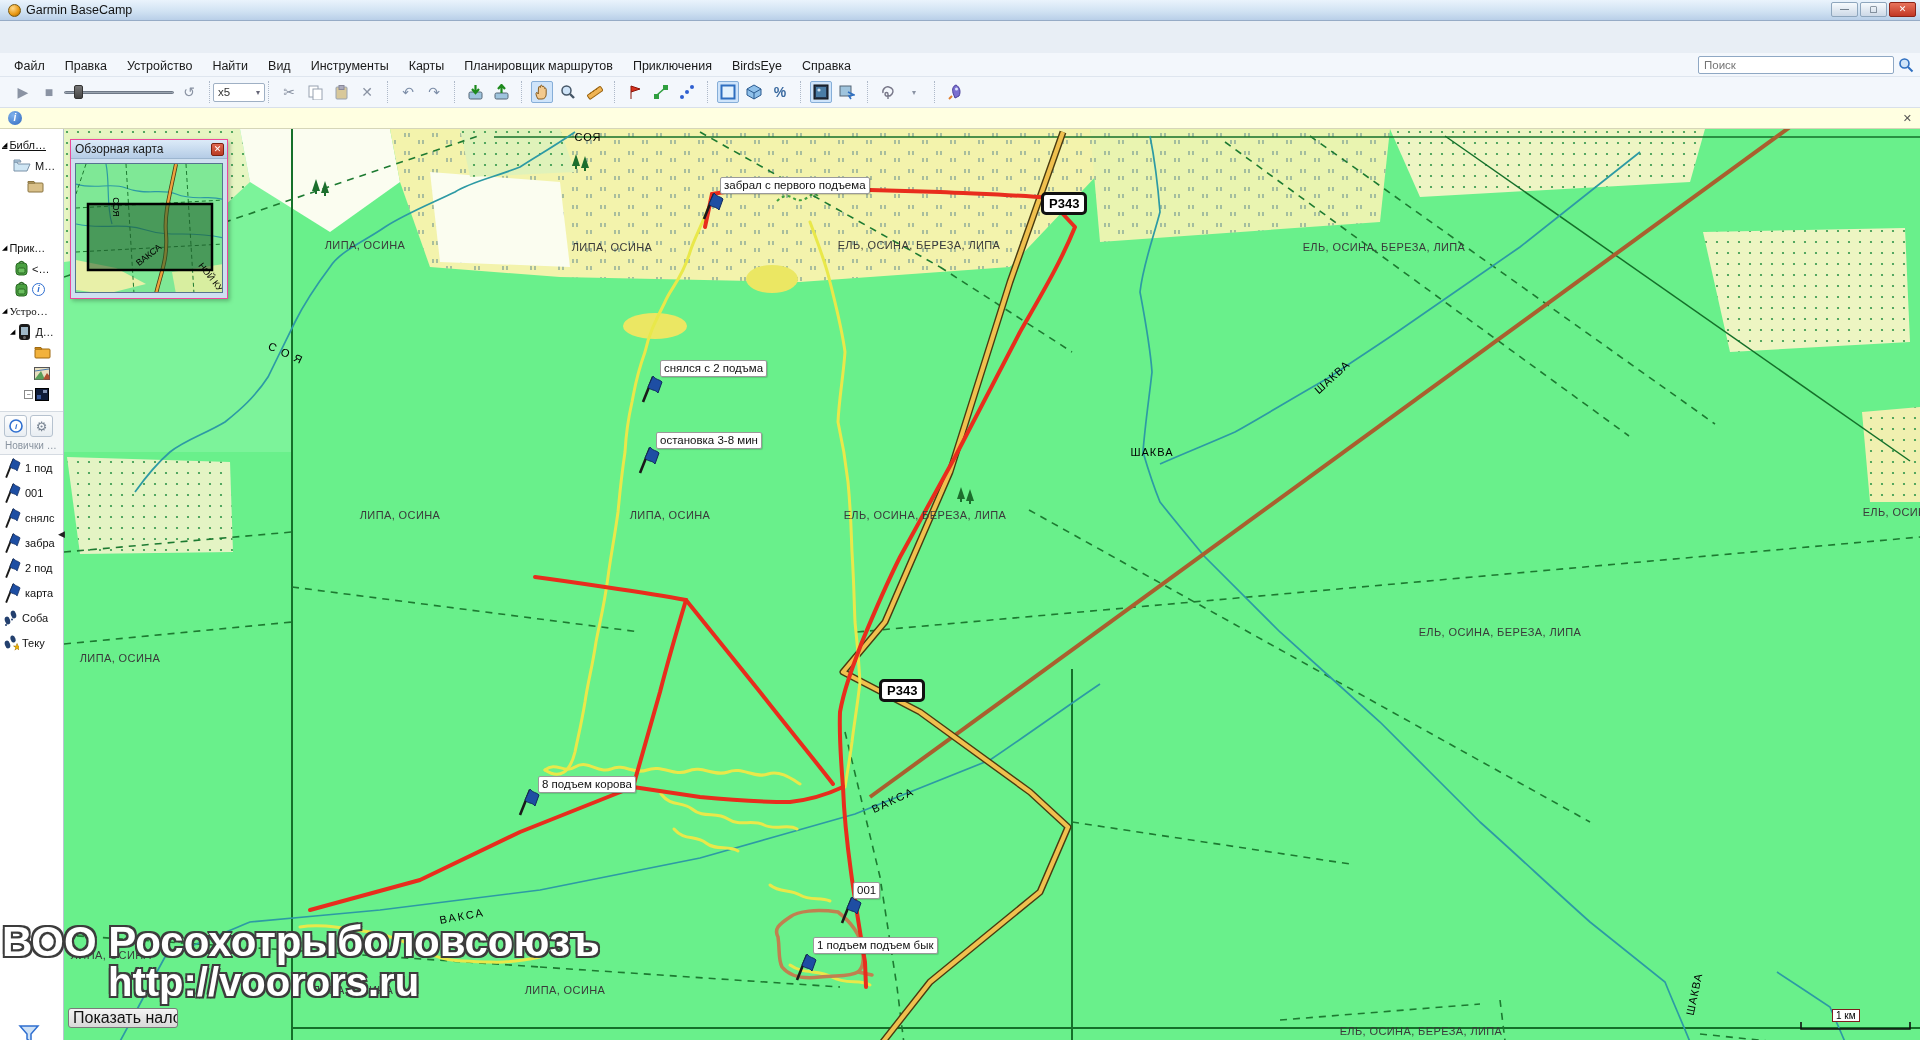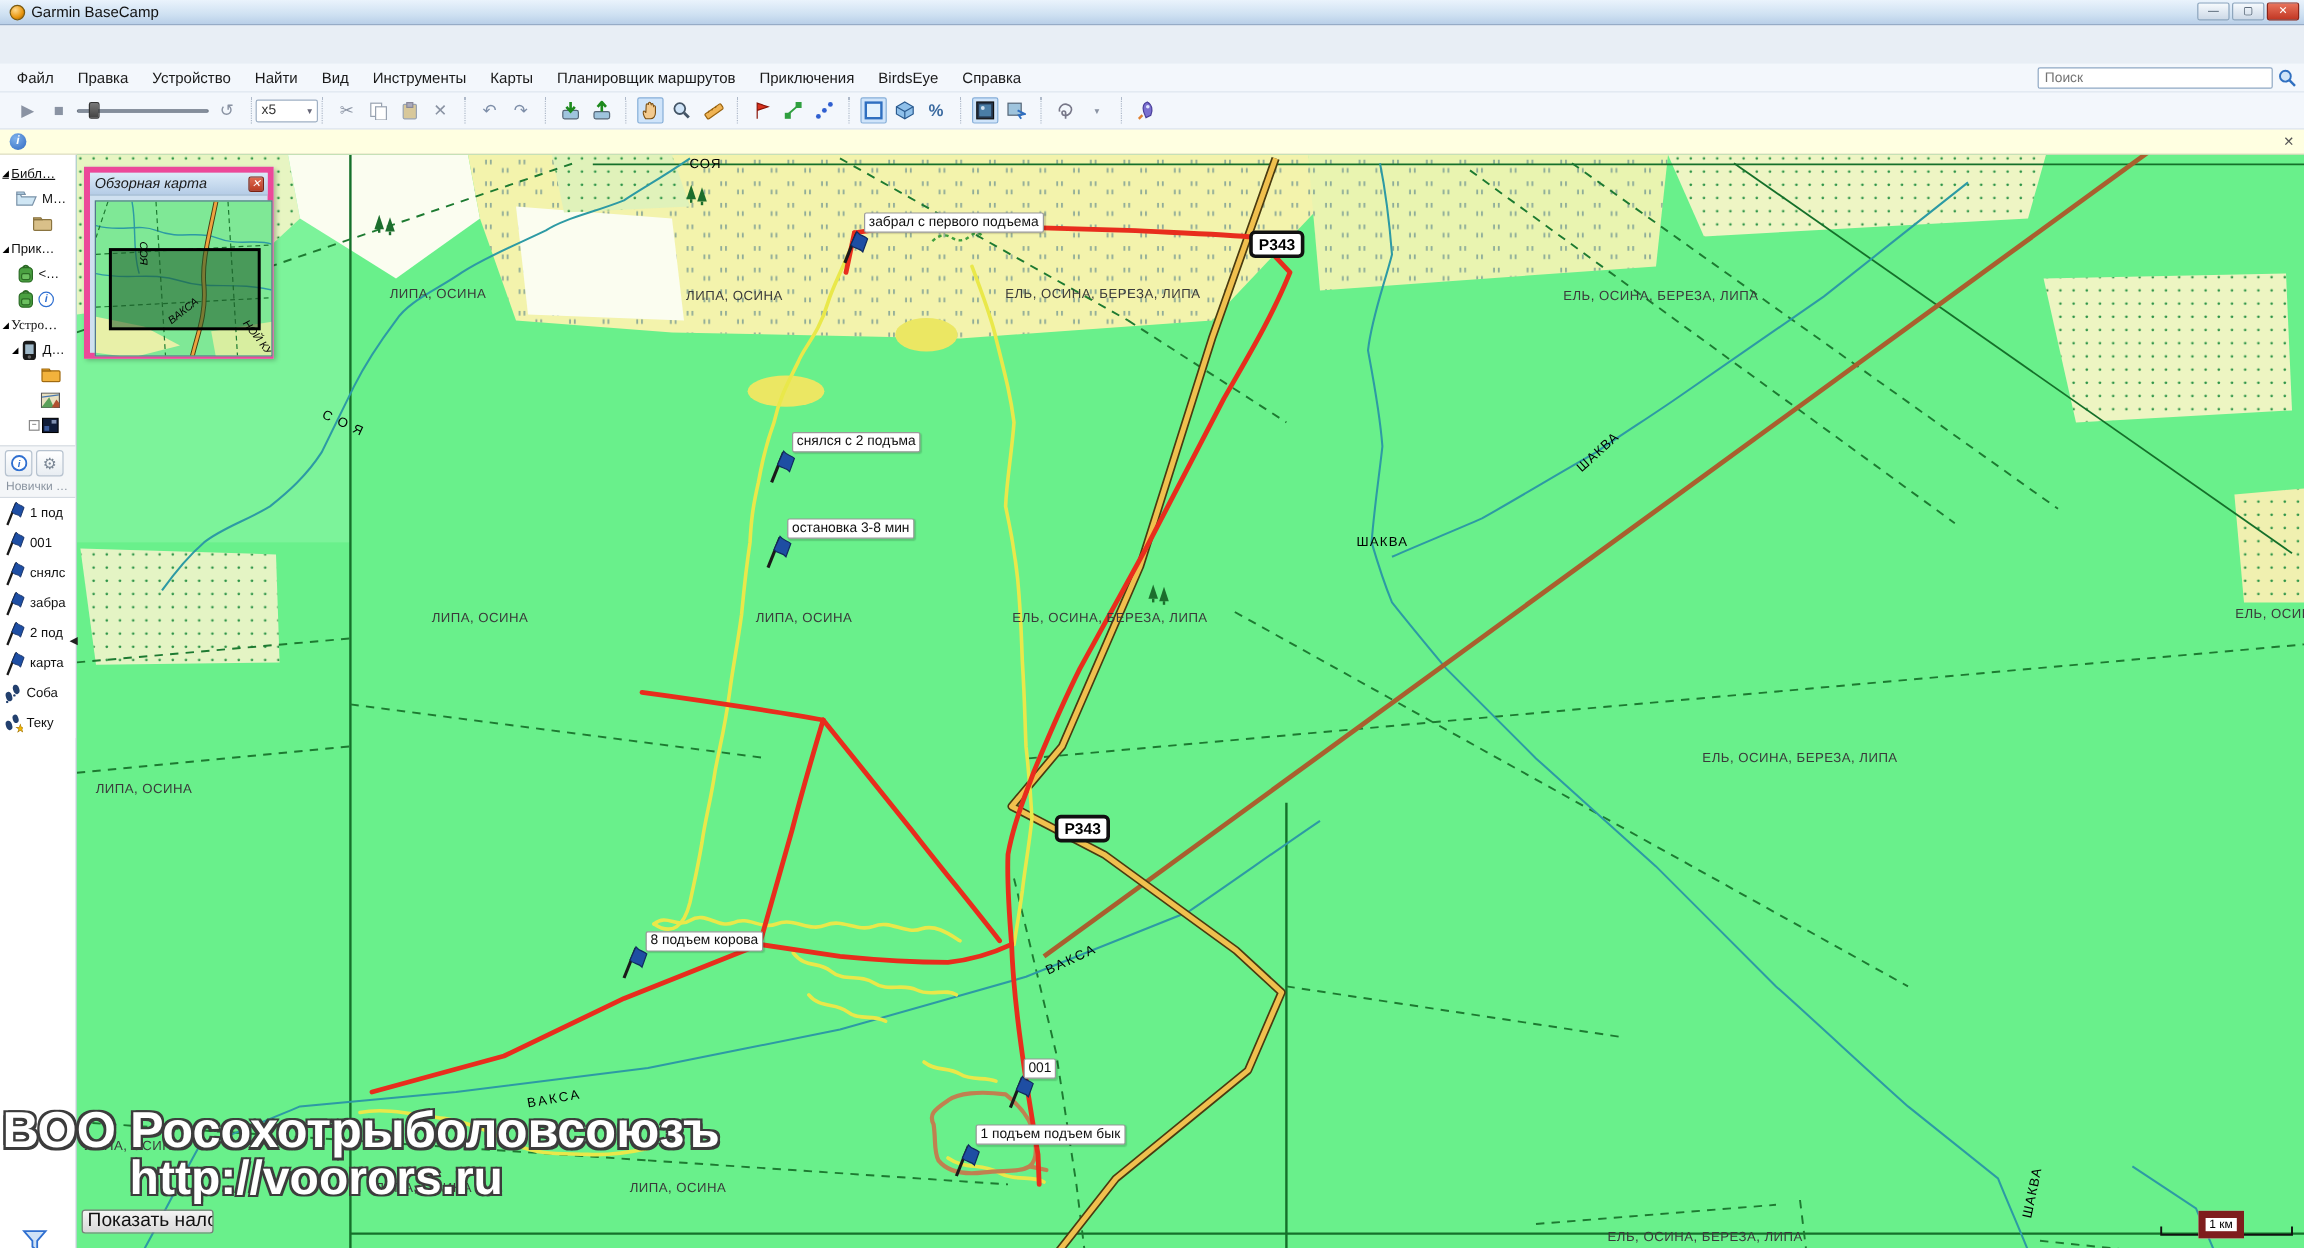--- a/index.html
+++ b/index.html
@@ -75,34 +75,34 @@
     transform:translate(-50%,-50%); letter-spacing:.4px; z-index:3;}
   .rlabel { position:absolute; font-size:11px; color:#000; white-space:nowrap; z-index:3;}
   .wp-label { position:absolute; background:#fff; border:1px solid #9a9a9a; border-radius:2px;
     font-size:11.5px; color:#111; padding:0 3px; line-height:15px; white-space:nowrap; z-index:6;
     box-shadow:1px 1px 1px rgba(0,0,0,.15);}
   .wp-flag { position:absolute; width:24px; height:30px; z-index:5; }
   .road-sign { position:absolute; background:#fff; border:3px solid #111; border-radius:5px;
     font-size:13px; font-weight:bold; color:#000; padding:0 5px; line-height:17px; z-index:6; }
 
   .overview { position:absolute; left:6px; top:10px; width:158px; height:160px; z-index:30;
-    background:#cfe0f0; border:5px solid #ec4899; box-shadow:2px 2px 4px rgba(0,0,0,.25);font-style:italic;}
+    background:#cfe0f0; border:1px solid #ec4899; box-shadow:2px 2px 4px rgba(0,0,0,.25);}
   .overview .obar { height:19px; background:linear-gradient(#dcebf8,#b5cce6); display:flex; align-items:center;
     padding:0 4px; border-bottom:1px solid #9db6d0; position:relative;}
   .overview .obar .otitle { font-size:12px; color:#1a1a1a; }
   .ov-close { position:absolute; right:3px; top:3px; width:13px; height:13px; background:linear-gradient(#e06a52,#b93a22);
     border:1px solid #7c2212; border-radius:2px; color:#fff; font-size:9px; line-height:11px; text-align:center;}
   .ov-body { padding:4px; }
   .ov-map { width:148px; height:130px; border:1px solid #56748f; position:relative; overflow:hidden; background:#7fe896;}
   .ov-label { position:absolute; font-size:9px; color:#000; white-space:nowrap; z-index:4;}
 
   .overlay-btn { position:absolute; left:4px; top:879px; width:110px; height:20px; z-index:20;
     background:linear-gradient(#f4f4f4,#d8d8d8); border:1px solid #7a7a7a; border-radius:3px;
     font-size:16px; color:#111; text-align:right; padding:0 4px; white-space:nowrap; overflow:hidden;}
-  .scale-label { position:absolute; left:1768px; top:880px; background:#fff; border:6px solid #7f1d1d;
+  .scale-label { position:absolute; left:1768px; top:880px; background:#fff; border:1px solid #7f1d1d;
     font-size:10px; padding:0 3px; z-index:8; color:#000;}
   .watermark { position:absolute; z-index:40; pointer-events:none; color:#fff; font-weight:bold;
     -webkit-text-stroke:2px #404040; paint-order:stroke fill;
     text-shadow:2px 2px 0 #3c3c3c,-2px -2px 0 #3c3c3c,2px -2px 0 #3c3c3c,-2px 2px 0 #3c3c3c; white-space:nowrap;}
   .wm1 { left:2px; top:918px; font-size:42px; }
   .wm2 { left:108px; top:960px; font-size:40px; }
 
   .statusbar { height:10px; background:#f0f0f0; border-top:1px solid #cfcfcf; }
 </style>
 </head>
@@ -299,21 +299,21 @@
         </div>
         <div class="tree-row" style="padding-left: 27px;">
           <span class="ticn">
             <svg width="17" height="13" viewBox="0 0 17 13">
               <rect x="1" y="3" width="15" height="9" rx="1" fill="#d9c089" stroke="#8a7440"></rect>
               <path d="M1,3 L1,1.5 L7,1.5 L8,3 Z" fill="#c8ad70" stroke="#8a7440"></path>
             </svg>
           </span>
           <span></span>
         </div>
-        <div class="tree-row" style="padding-left: 2px;">
+        <div class="tree-row" style="padding-left: 2px; margin-top: 40px;">
           <span class="tri">◢</span>
           <span>Прик…</span>
         </div>
         <div class="tree-row" style="padding-left: 14px;">
           <span class="ticn">
             <svg width="15" height="17" viewBox="0 0 15 17">
               <rect x="2" y="3" width="11" height="12" rx="3" fill="#4aa041" stroke="#2a6a24"></rect>
               <rect x="4" y="8" width="7" height="5" rx="1.5" fill="#6cc060" stroke="#2a6a24"></rect>
               <path d="M5,3 Q7.5,0 10,3" fill="none" stroke="#2a6a24" stroke-width="1.6"></path>
             </svg>

